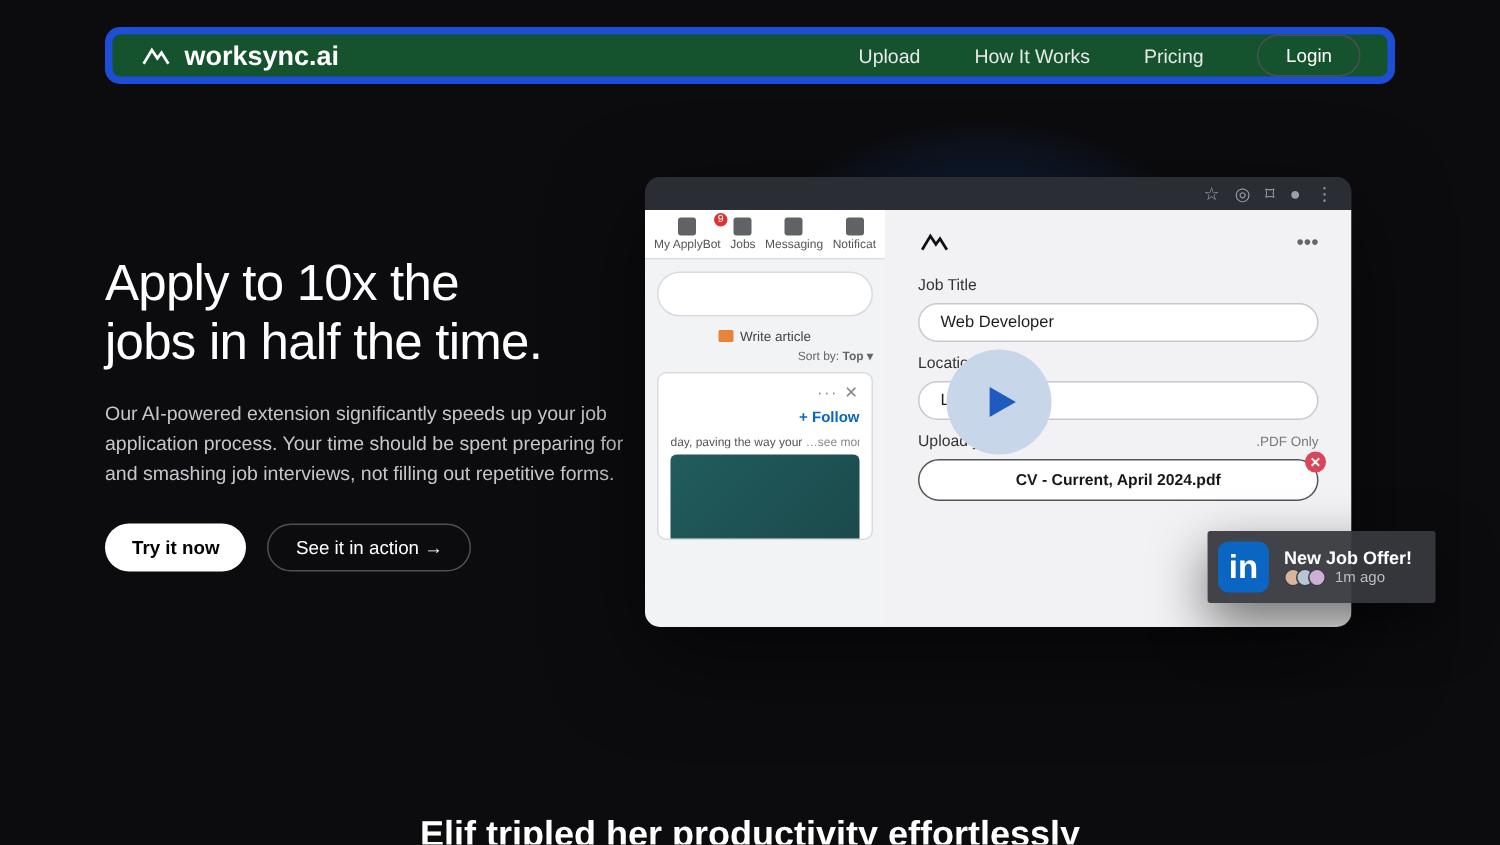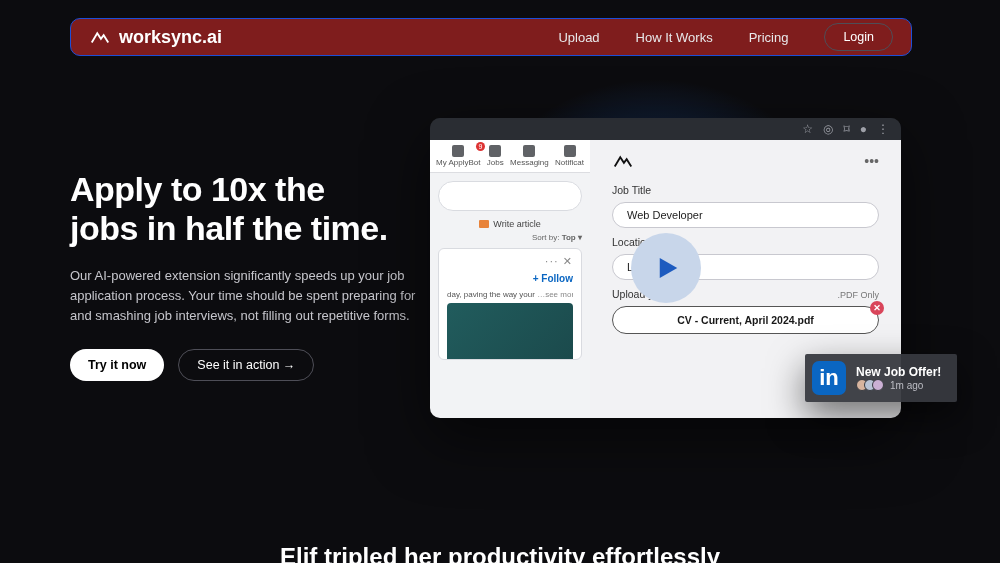--- a/index.html
+++ b/index.html
@@ -1,31 +1,31 @@
 <!DOCTYPE html>
 <html><head>
 <meta charset="utf-8">
 <style>
   *{margin:0;padding:0;box-sizing:border-box;font-family:-apple-system,BlinkMacSystemFont,"Segoe UI",sans-serif}
   body{background:#0c0c0f;color:#fff;width:1000px;height:563px;overflow:hidden;position:relative}
 
   
-  .nav{position:absolute;top:18px;left:70px;right:88px;height:38px;
-       border:1px solid #1d4ed8;border-radius:10px;
-       display:flex;align-items:center;padding:0 18px;background:#7f1d1d}
+  .nav{position:absolute;top:18px;left:70px;right:70px;height:38px;
+       border:5px solid #1d4ed8;border-radius:10px;
+       display:flex;align-items:center;padding:0 18px;background:#14532d}
   .logo{display:flex;align-items:center;gap:8px;font-weight:600;font-size:18px}
   .logo svg{width:22px;height:22px}
   .nav-spacer{flex:1}
   .nav-link{font-size:13px;color:#e8e8ea;margin-left:36px;cursor:pointer}
   .login-btn{margin-left:36px;font-size:12.5px;padding:6px 18px;border:1px solid #4e4e57;
              border-radius:18px;cursor:pointer;background:transparent;color:#fff}
 
   
   .hero{position:absolute;top:170px;left:70px;width:360px}
-  .hero h1{font-size:34px;line-height:1.15;font-weight:700;letter-spacing:-.5px}
+  .hero h1{font-size:34px;line-height:1.15;font-weight:400;letter-spacing:-.5px}
   .hero p{margin-top:18px;font-size:13px;line-height:1.55;color:#c6c6cc;max-width:350px}
   .cta-row{margin-top:22px;display:flex;gap:14px}
   .cta-primary{background:#fff;color:#000;border:none;border-radius:20px;
                padding:8px 18px;font-size:12.5px;font-weight:600;cursor:pointer}
   .cta-secondary{background:transparent;color:#fff;border:1px solid #4e4e57;border-radius:20px;
                  padding:8px 18px;font-size:12.5px;cursor:pointer}
 
   
   .glow{position:absolute;top:40px;left:370px;width:520px;height:430px;
         background:radial-gradient(ellipse 260px 220px at 55% 45%,rgba(30,110,230,.55),transparent 70%)}

